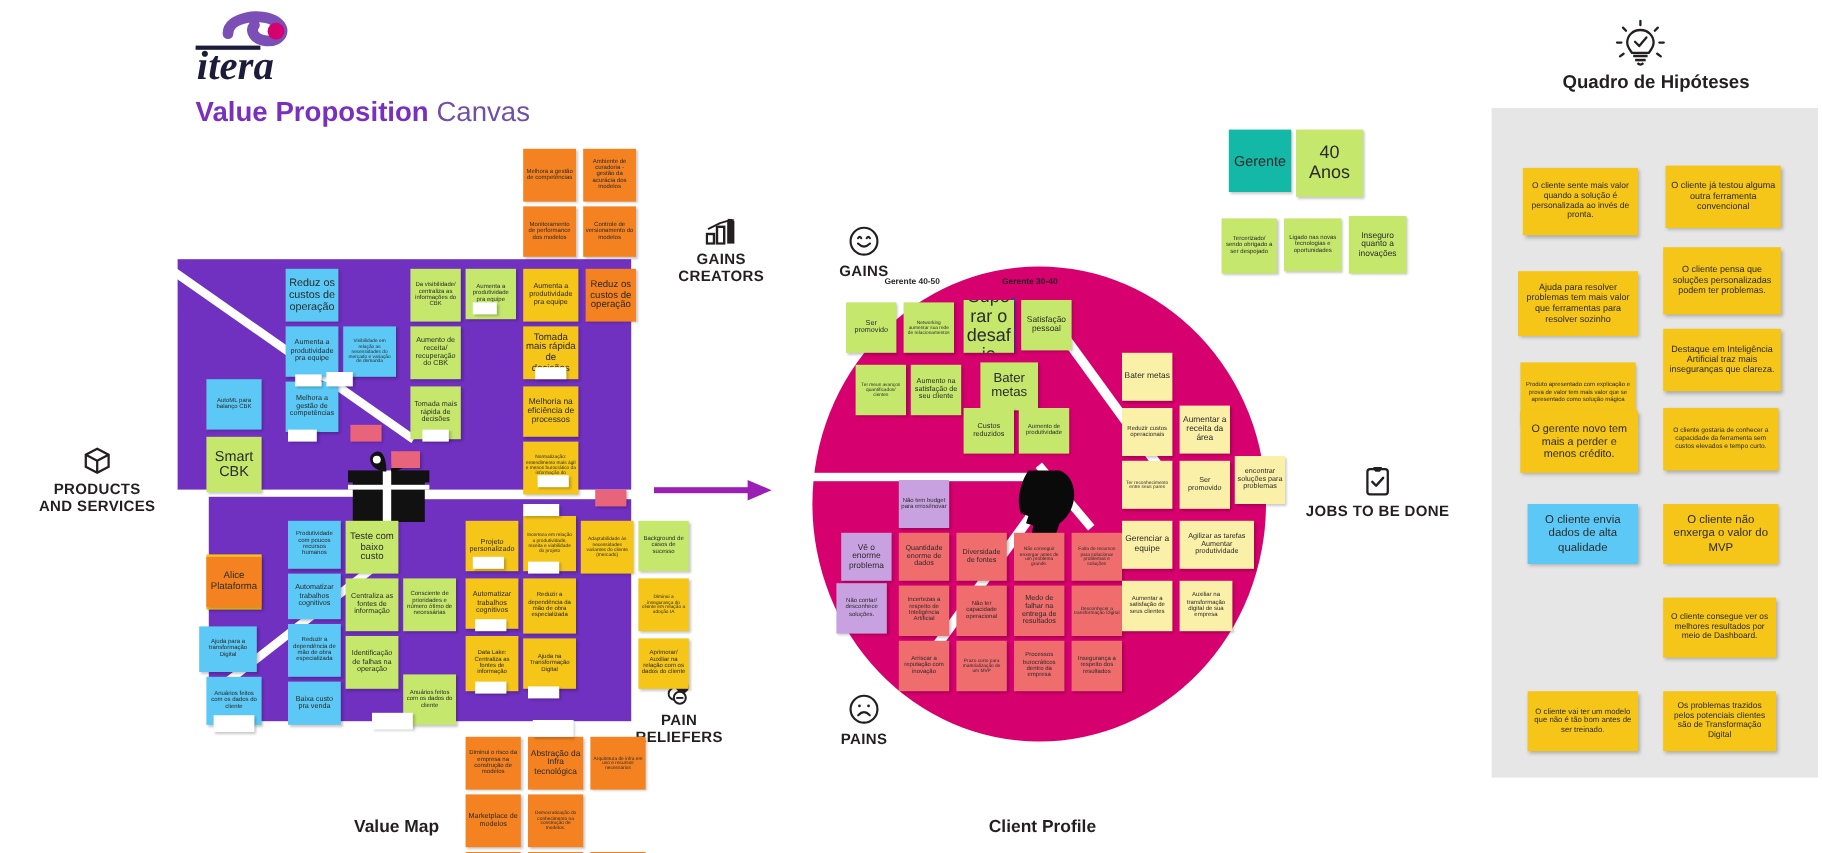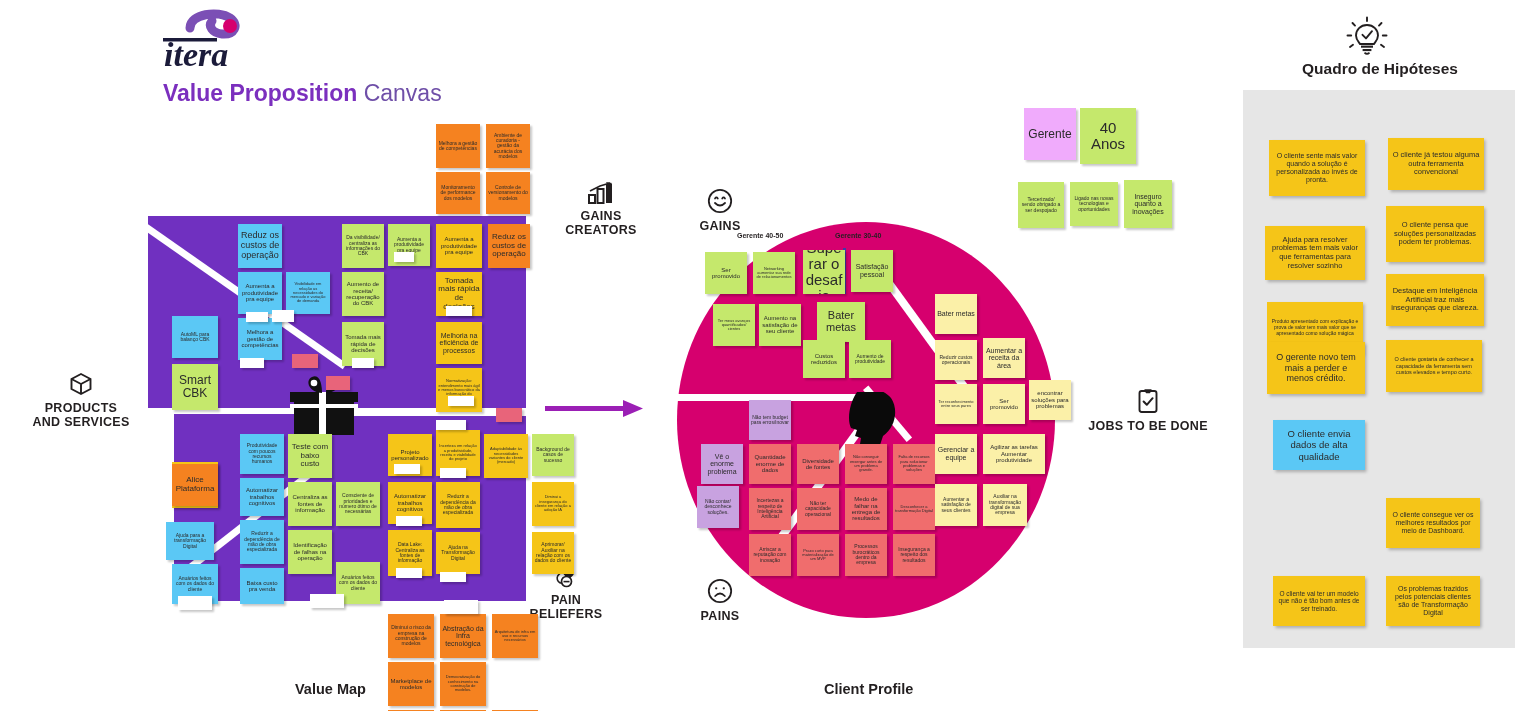--- a/index.html
+++ b/index.html
@@ -284,21 +284,21 @@
       <div class="note" style="left: 306px; top: 162px; width: 42px; height: 40px; background: rgb(251, 240, 168); font-size: 6px;">Ser promovido</div>
       <div class="note" style="left: 352px; top: 158px; width: 42px; height: 40px; background: rgb(251, 240, 168); font-size: 6px;">encontrar soluções para problemas</div>
       <div class="note" style="left: 258px; top: 212px; width: 42px; height: 40px; background: rgb(251, 240, 168); font-size: 7px;">Gerenciar a equipe</div>
       <div class="note" style="left: 306px; top: 212px; width: 62px; height: 40px; background: rgb(251, 240, 168); font-size: 6px;">Agilizar as tarefas Aumentar produtividade</div>
       <div class="note" style="left: 258px; top: 262px; width: 42px; height: 42px; background: rgb(251, 240, 168); font-size: 5px;">Aumentar a satisfação de seus clientes</div>
       <div class="note" style="left: 306px; top: 262px; width: 44px; height: 42px; background: rgb(251, 240, 168); font-size: 5px;">Auxiliar na transformação digital de sua empresa</div>
     </div>
 </div>
 
 <div class="abs" id="persona">
-    <div class="note" style="left: 14px; top: 0px; width: 52px; height: 52px; background: #f0abfc; font-size: 12px;">Gerente</div>
+    <div class="note" style="left: 14px; top: 0px; width: 52px; height: 52px; background: #14b8a6; font-size: 12px;">Gerente</div>
     <div class="note" style="left: 70px; top: 0px; width: 56px; height: 56px; background: rgb(197, 232, 108); font-size: 15px;">40 Anos</div>
     <div class="note" style="left: 8px; top: 74px; width: 46px; height: 46px; background: rgb(197, 232, 108); font-size: 5px;">Tercerizado/ sendo obrigado a ser despojado</div>
     <div class="note" style="left: 60px; top: 74px; width: 48px; height: 44px; background: rgb(197, 232, 108); font-size: 5px;">Ligado nas novas tecnologias e oportunidades</div>
     <div class="note" style="left: 114px; top: 72px; width: 48px; height: 48px; background: rgb(197, 232, 108); font-size: 7px;">Inseguro quanto a inovações</div>
   </div>
 
 <div class="abs" id="hyp-ico">
   <svg width="44" height="40" viewBox="0 0 44 40">
     <path d="M22 9 C15.5 9, 11 13.8, 11 19.5 C11 23.5, 13.5 25.8, 15 28 L29 28 C30.5 25.8, 33 23.5, 33 19.5 C33 13.8, 28.5 9, 22 9 Z" fill="none" stroke="#231f20" stroke-width="1.9"></path>
     <rect x="16" y="29.6" width="12" height="2.1" fill="#231f20"></rect>
@@ -320,19 +320,20 @@
 <div class="abs" id="hyp-board">
     <div class="hyp" style="left: 26px; top: 22px; width: 96px; height: 56px; background: rgb(245, 197, 24); font-size: 7px;">O cliente sente mais valor quando a solução é personalizada ao invés de pronta.</div>
     <div class="hyp" style="left: 145px; top: 20px; width: 96px; height: 52px; background: rgb(245, 197, 24); font-size: 7.5px;">O cliente já testou alguma outra ferramenta convencional</div>
     <div class="hyp" style="left: 22px; top: 108px; width: 100px; height: 54px; background: rgb(245, 197, 24); font-size: 7.5px;">Ajuda para resolver problemas tem mais valor que ferramentas para resolver sozinho</div>
     <div class="hyp" style="left: 143px; top: 88px; width: 98px; height: 56px; background: rgb(245, 197, 24); font-size: 7.5px;">O cliente pensa que soluções personalizadas podem ter problemas.</div>
     <div class="hyp" style="left: 24px; top: 184px; width: 96px; height: 52px; background: rgb(245, 197, 24); font-size: 5px;">Produto apresentado com explicação e prova de valor tem mais valor que se apresentado como solução mágica</div>
     <div class="hyp" style="left: 143px; top: 156px; width: 98px; height: 52px; background: rgb(245, 197, 24); font-size: 7.5px;">Destaque em Inteligência Artificial traz mais inseguranças que clareza.</div>
     <div class="hyp" style="left: 24px; top: 224px; width: 98px; height: 52px; background: rgb(245, 197, 24); font-size: 9px;">O gerente novo tem mais a perder e menos crédito.</div>
     <div class="hyp" style="left: 143px; top: 222px; width: 96px; height: 52px; background: rgb(245, 197, 24); font-size: 5.5px;">O cliente gostaria de conhecer a capacidade da ferramenta sem custos elevados e tempo curto.</div>
     <div class="hyp" style="left: 30px; top: 302px; width: 92px; height: 50px; background: rgb(91, 200, 245); font-size: 9.5px;">O cliente envia dados de alta qualidade</div>
+    <div class="hyp" style="left: 143px; top: 302px; width: 96px; height: 50px; background: rgb(245, 197, 24); font-size: 9.5px;">O cliente não enxerga o valor do MVP</div>
     <div class="hyp" style="left: 143px; top: 380px; width: 94px; height: 50px; background: rgb(245, 197, 24); font-size: 7px;">O cliente consegue ver os melhores resultados por meio de Dashboard.</div>
     <div class="hyp" style="left: 30px; top: 458px; width: 92px; height: 50px; background: rgb(245, 197, 24); font-size: 6.5px;">O cliente vai ter um modelo que não é tão bom antes de ser treinado.</div>
     <div class="hyp" style="left: 143px; top: 458px; width: 94px; height: 50px; background: rgb(245, 197, 24); font-size: 7px;">Os problemas trazidos pelos potenciais clientes são de Transformação Digital</div>
   </div>
 
 <div class="bot-cap" id="cap-value-map">Value Map</div>
 <div class="bot-cap" id="cap-client-profile">Client Profile</div>
 
 </body></html>

